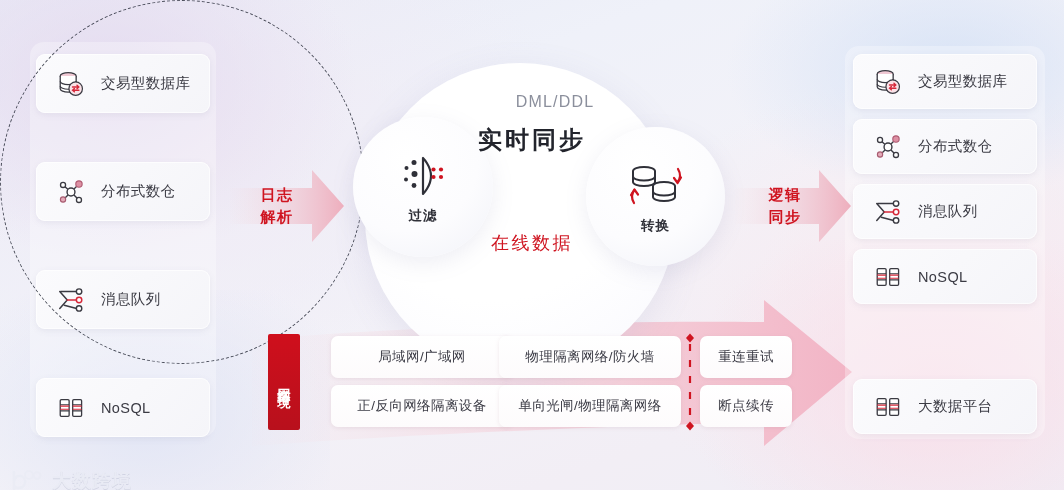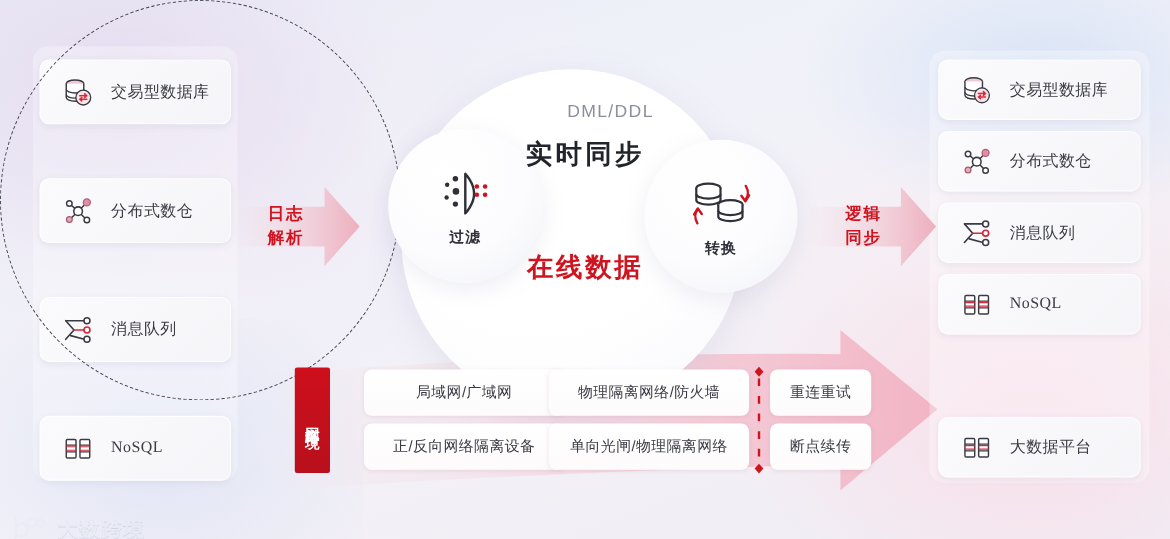--- a/index.html
+++ b/index.html
@@ -32,21 +32,21 @@
 
   .card{
     position:absolute;border-radius:9px;
     background:linear-gradient(135deg,#fbfbfd 0%,#f5f5f9 100%);
     box-shadow:0 2px 6px rgba(120,115,150,.10), 0 0 0 1px rgba(255,255,255,.7) inset;
     display:flex;align-items:center;
   }
   .card .ic{width:34px;height:34px;margin-left:18px;flex:0 0 34px;
     display:flex;align-items:center;justify-content:center;}
   .card .lb{margin-left:13px;font-size:14.5px;color:#3b3b44;letter-spacing:.4px;
-    font-family:Liberation Serif, serif;}
+    font-family:Liberation Sans, sans-serif;}
   #panel-left .card{left:6px;width:174px;height:59px;}
   #panel-right .card{left:8px;width:184px;height:55px;}
 
   
   .bigcircle{position:absolute;border-radius:50%;}
   #main-circle{
     left:365px;top:63px;width:310px;height:310px;
     background:radial-gradient(circle at 40% 28%,#ffffff 0%,#ffffff 52%,#fbfbfe 78%,#f4f5fb 100%);
     box-shadow:0 8px 34px rgba(120,125,170,.12);
   }
@@ -63,28 +63,28 @@
   #lobe-filter{left:353px;top:117px;width:140px;height:140px;}
   #lobe-transform{left:586px;top:127px;width:139px;height:139px;}
   .lobe .licon{height:54px;display:flex;align-items:center;justify-content:center;}
   .lobe .llabel{margin-top:4px;font-size:13.5px;font-weight:bold;color:#2f3038;letter-spacing:1px;}
 
   #label-dmlddl{position:absolute;left:0;top:93px;width:1064px;text-align:center;
     font-size:16px;color:#8b8f9c;letter-spacing:1.2px;padding-left:23px;}
   #label-realtime{position:absolute;left:0;top:124px;width:1064px;text-align:center;
     font-size:24px;font-weight:bold;color:#22242c;letter-spacing:3px;}
   #label-online{position:absolute;left:0;top:228px;width:1064px;text-align:center;
-    font-size:24px;font-weight:bold;color:#cf1420;letter-spacing:2.5px;line-height:31px;}
+    font-size:18px;font-weight:normal;color:#cf1420;letter-spacing:2.5px;line-height:31px;}
 
   
   .flowarrow{position:absolute;}
   .flowarrow svg{display:block;}
   .flowarrow .atext{position:absolute;font-size:15px;font-weight:bold;color:#cf1420;
     line-height:22px;letter-spacing:1.5px;text-align:center;}
-  #arrow-left{left:213px;top:158px;width:116px;height:96px;}
+  #arrow-left{left:230px;top:158px;width:116px;height:96px;}
   #arrow-left .atext{left:22px;top:26px;width:50px;}
   #arrow-right{left:735px;top:158px;width:118px;height:96px;}
   #arrow-right .atext{left:24px;top:26px;width:52px;}
 
   
   #band-arrow{position:absolute;left:252px;top:300px;width:812px;height:160px;}
 
   
   #net-label{position:absolute;left:268px;top:334px;width:32px;height:96px;
     background:linear-gradient(180deg,#cf0f1c 0%,#b8101c 100%);border-radius:2px;

